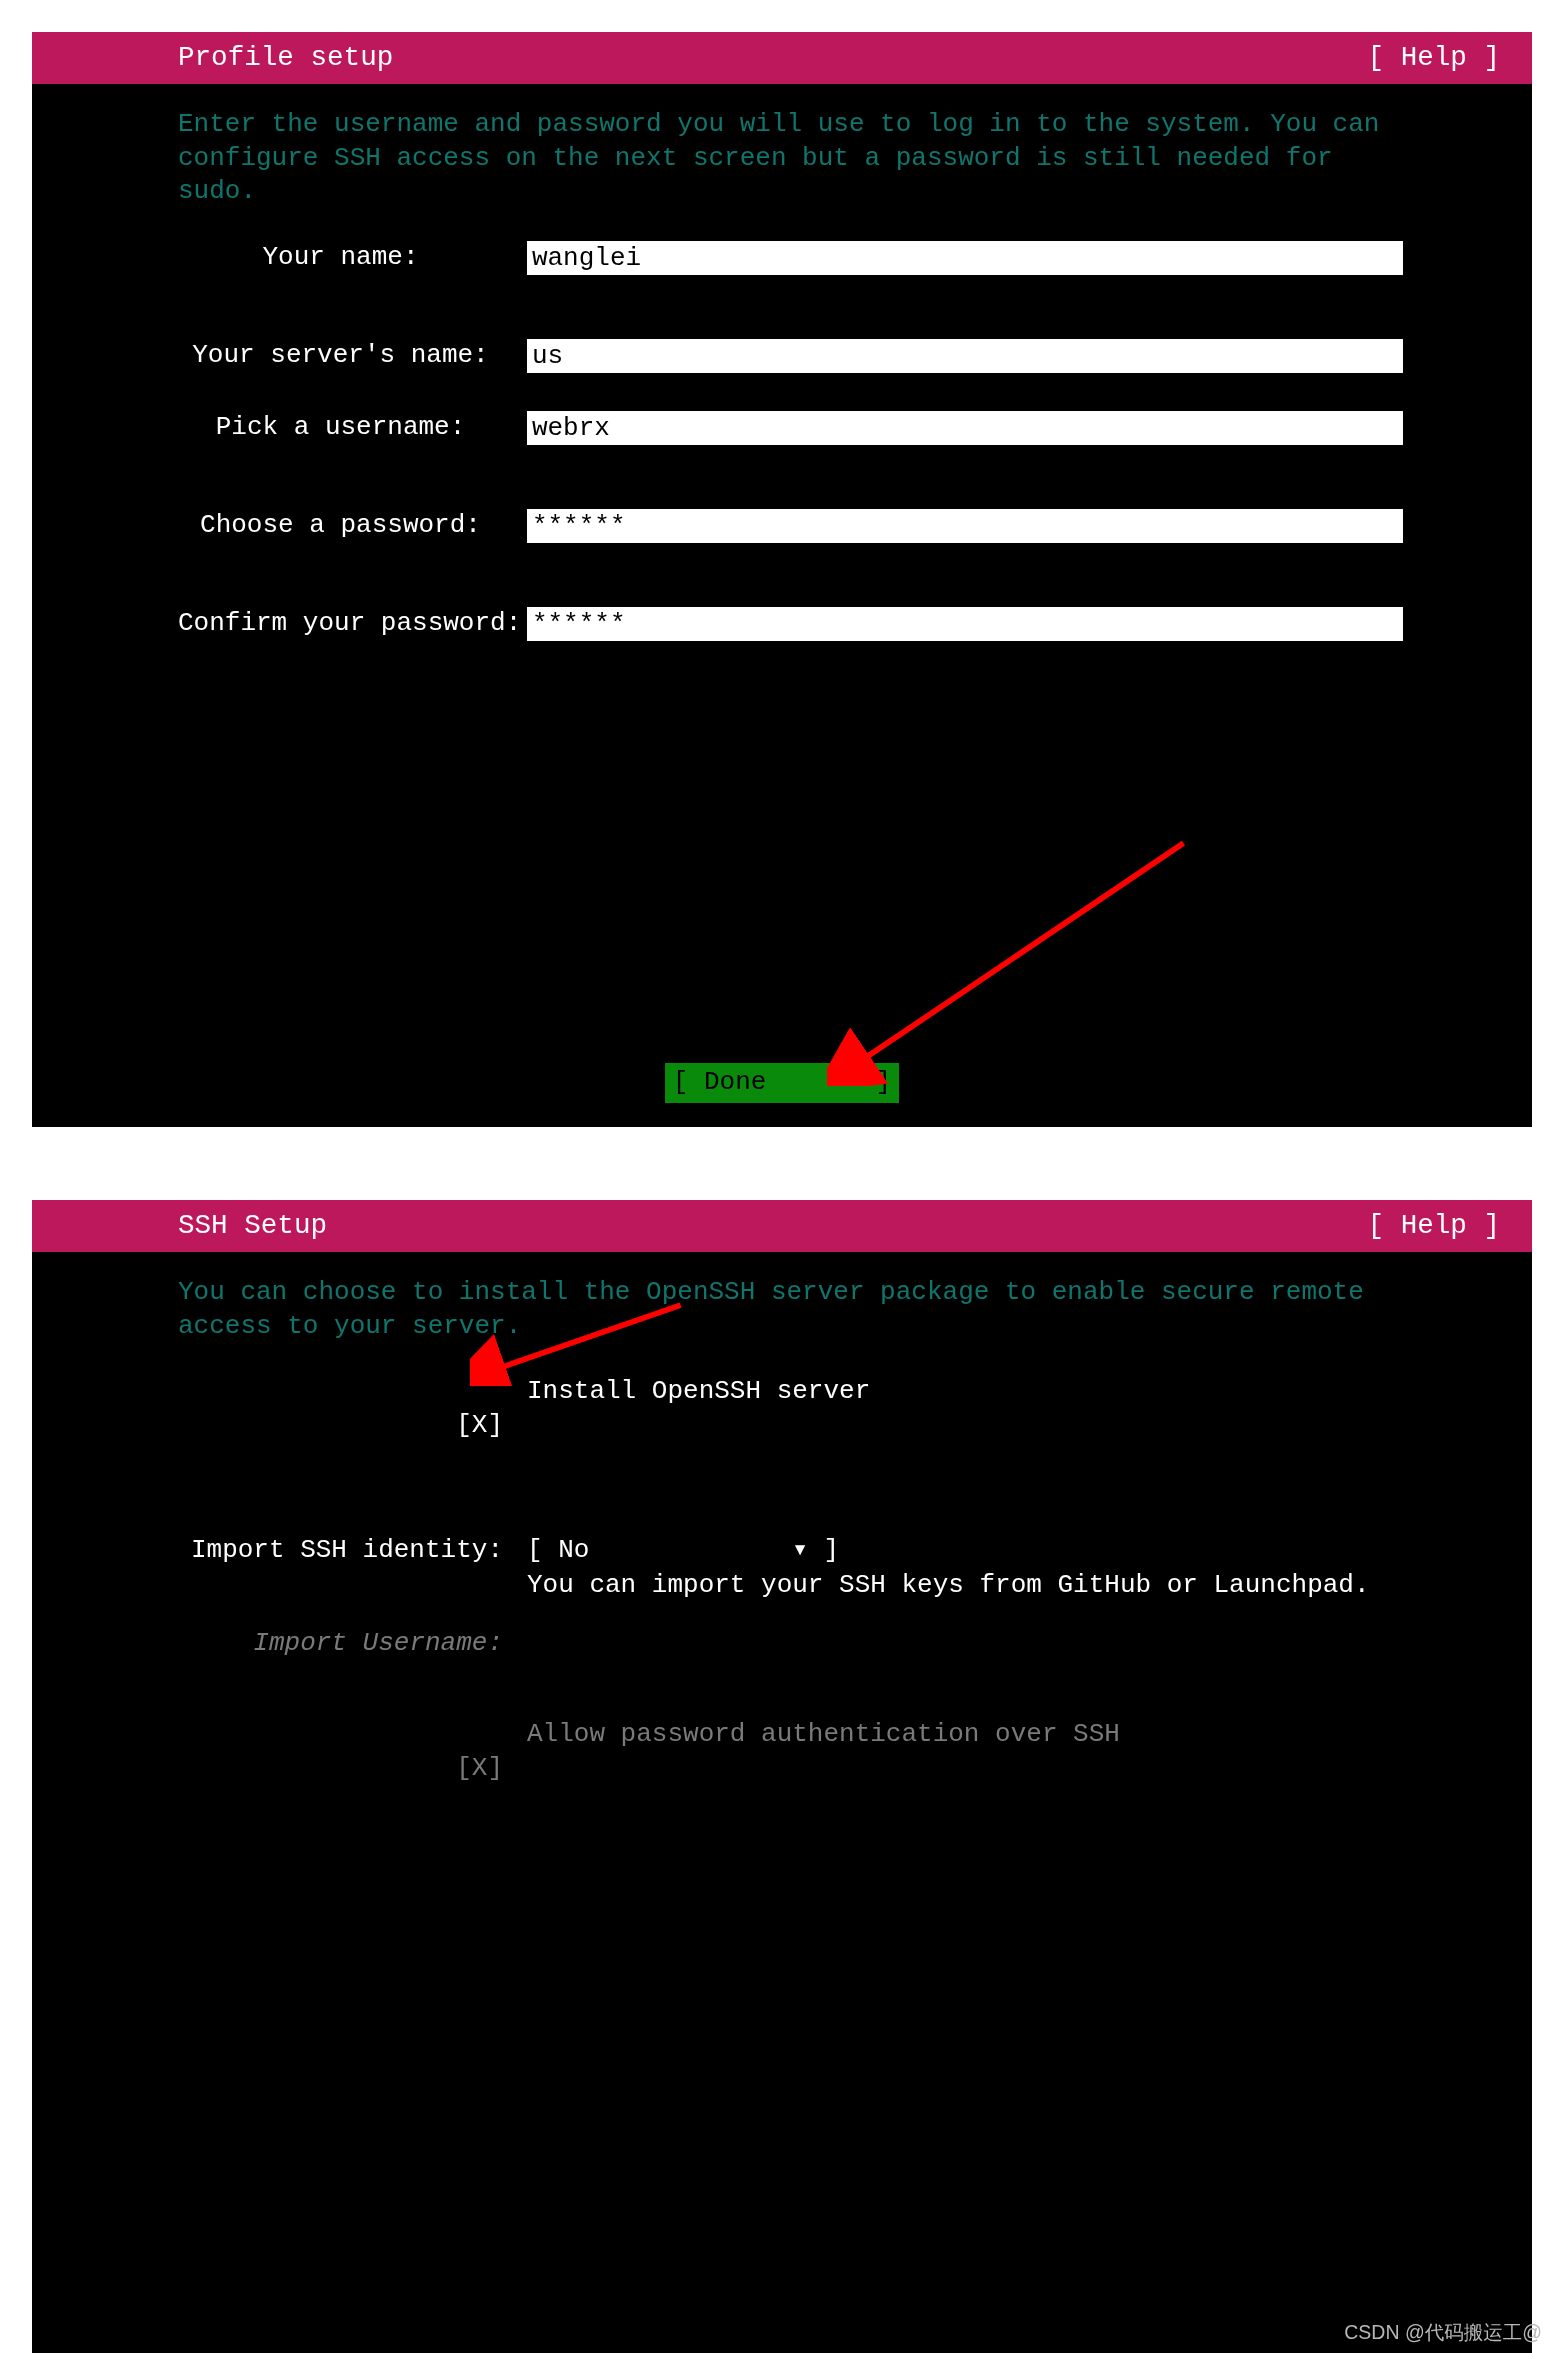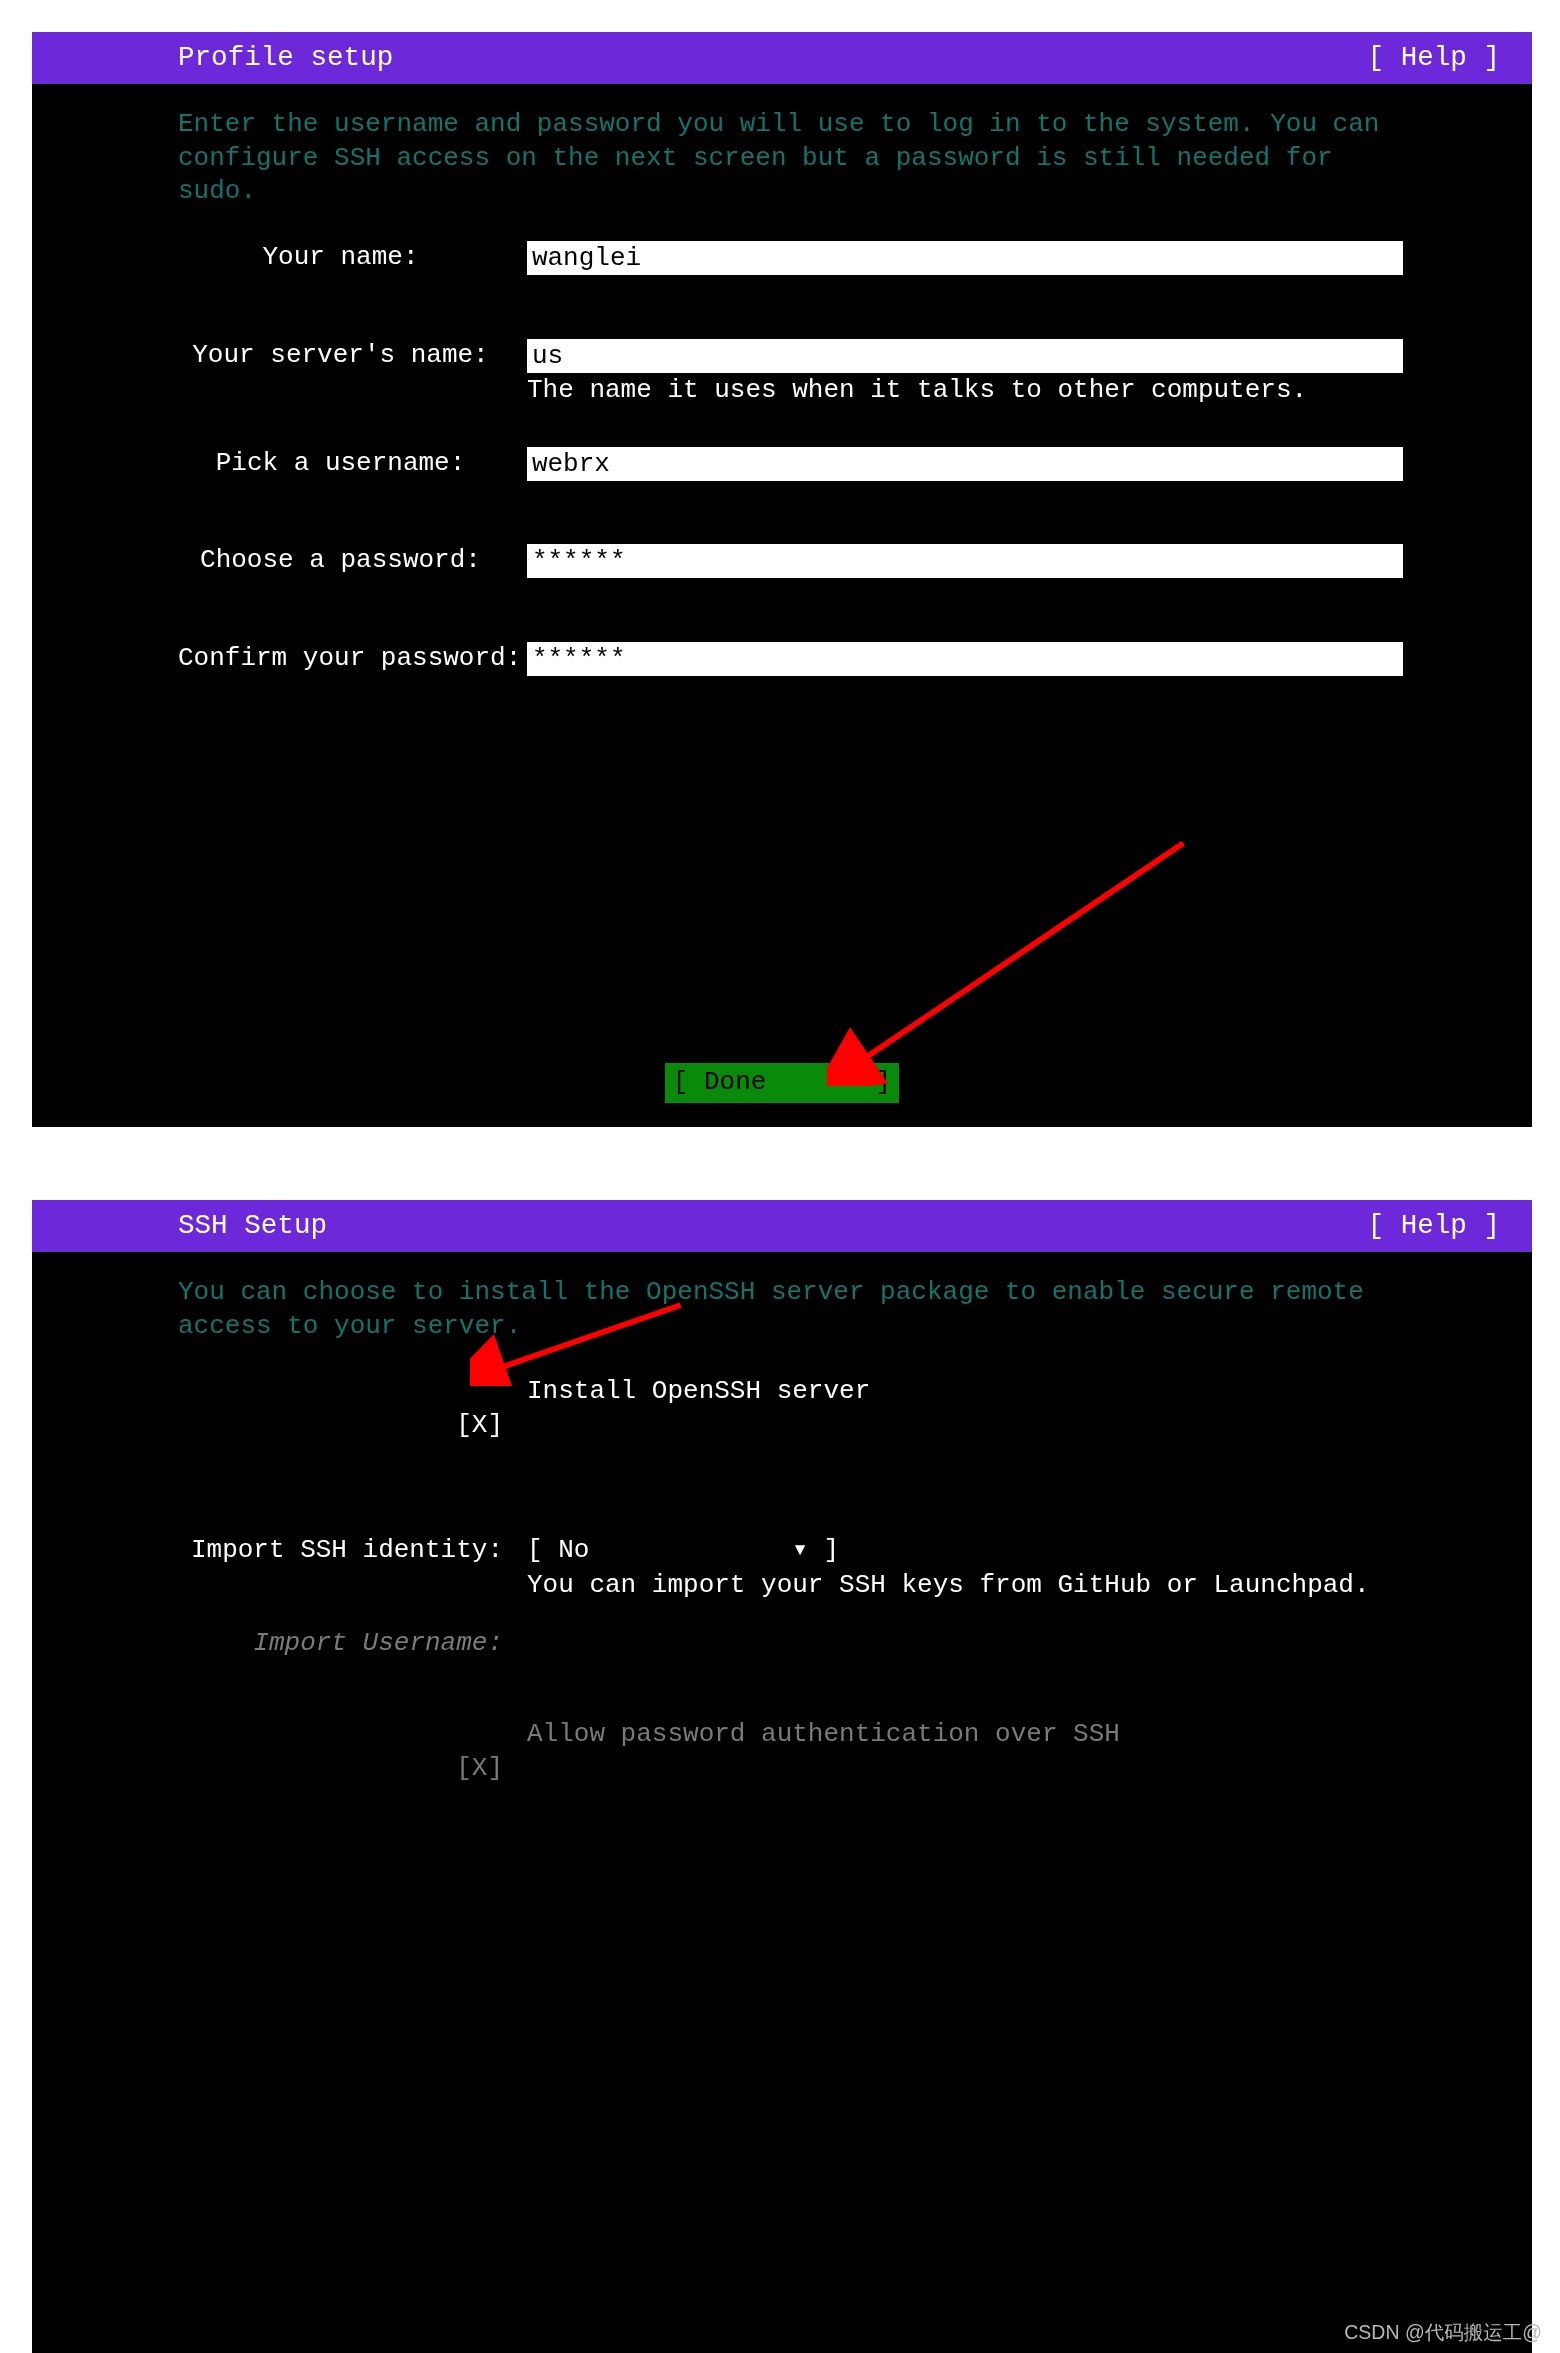--- a/index.html
+++ b/index.html
@@ -11,21 +11,21 @@
     font-size: 26px;
     line-height: 1.3;
   }
   .screen {
     width: 1500px;
     background: #000;
     margin: 0 auto 73px auto;
     position: relative;
   }
   .titlebar {
-    background: #6d28d9;
+    background: #be185d;
     color: #fff;
     padding: 8px 32px 8px 146px;
     display: flex;
     justify-content: space-between;
     font-size: 27.6px;
   }
   .help { white-space: pre; }
   .body {
     color: #fff;
     padding: 24px 32px 24px 146px;
@@ -123,21 +123,20 @@
         <div class="field">wanglei</div>
       </div>
     </div>
 
     <div class="spacer-sm"></div>
 
     <div class="row">
       <div class="label">Your server's name:</div>
       <div class="field-wrap">
         <div class="field">us</div>
-        <div class="subtext">The name it uses when it talks to other computers.</div>
       </div>
     </div>
 
     <div style="height:24px;"></div>
 
     <div class="row">
       <div class="label">Pick a username:</div>
       <div class="field-wrap">
         <div class="field">webrx</div>
       </div>

